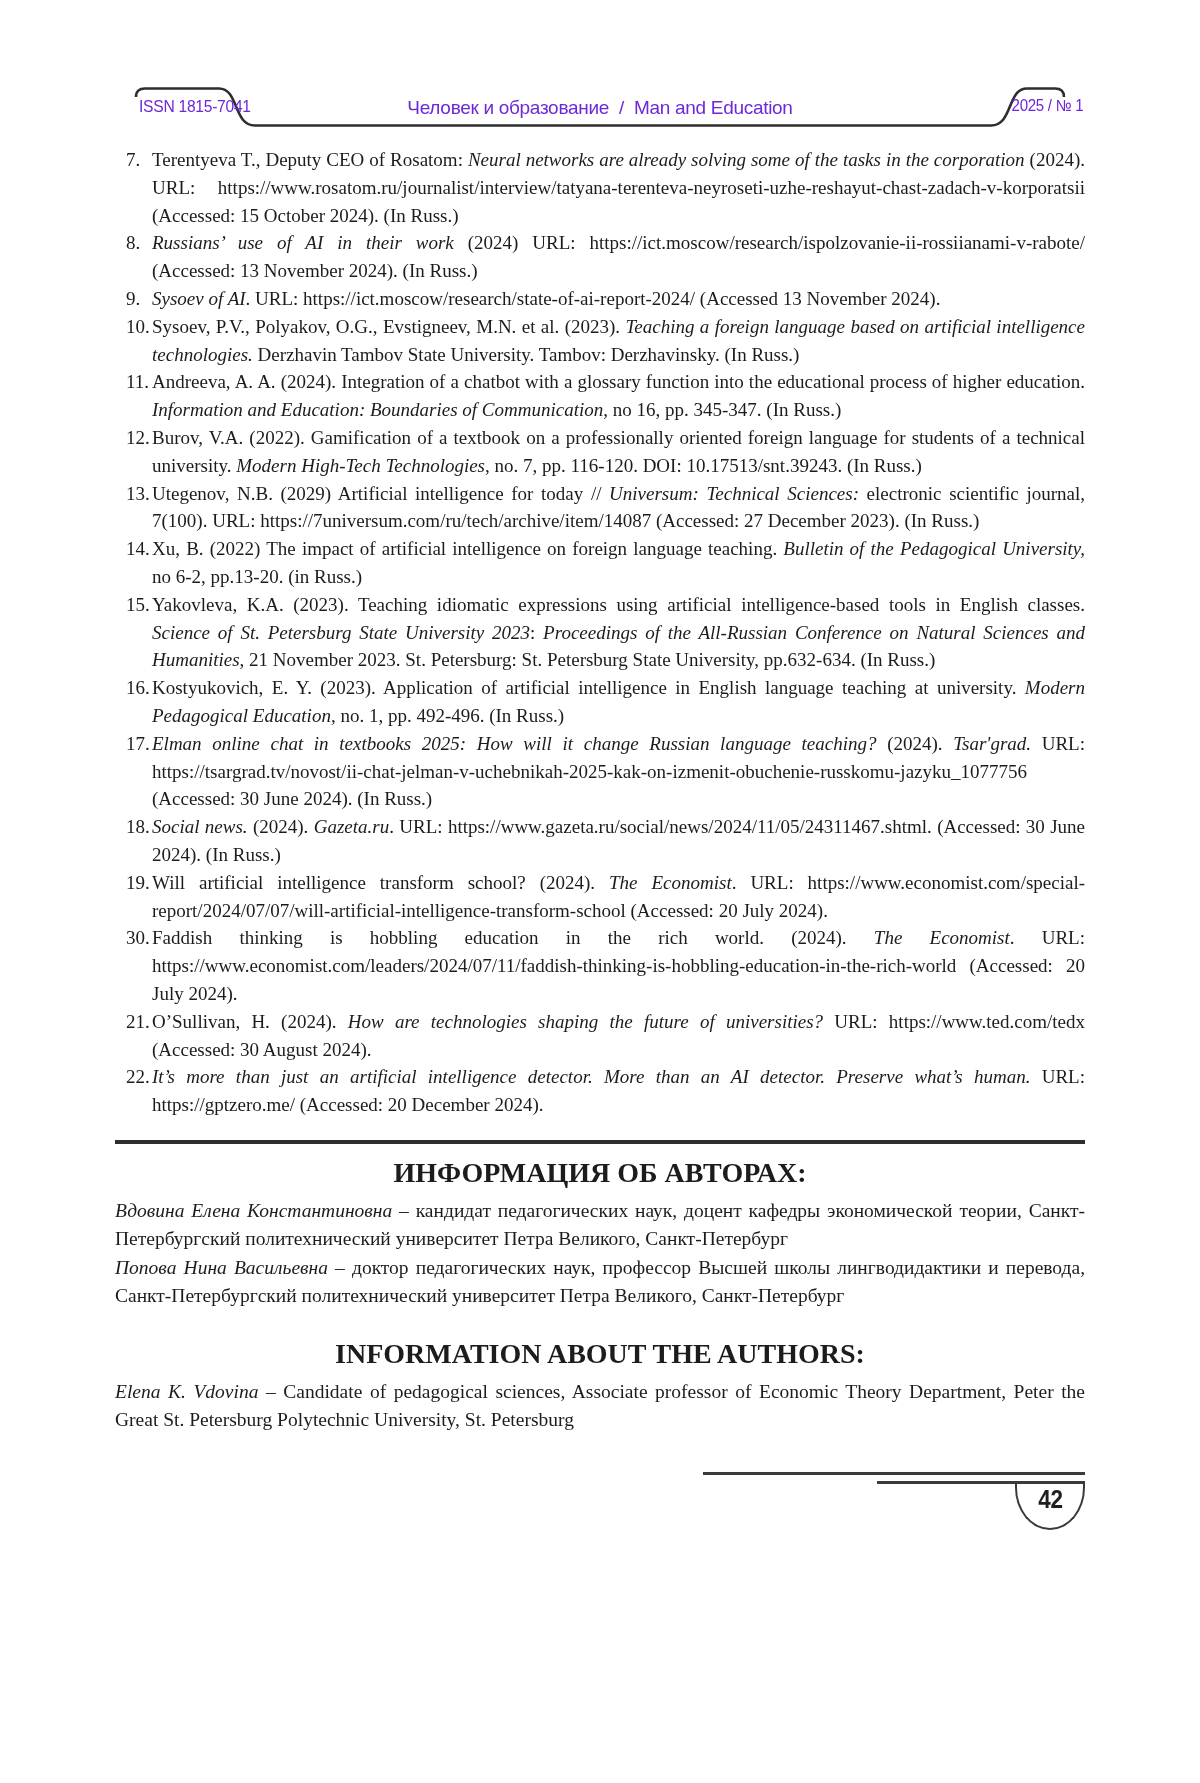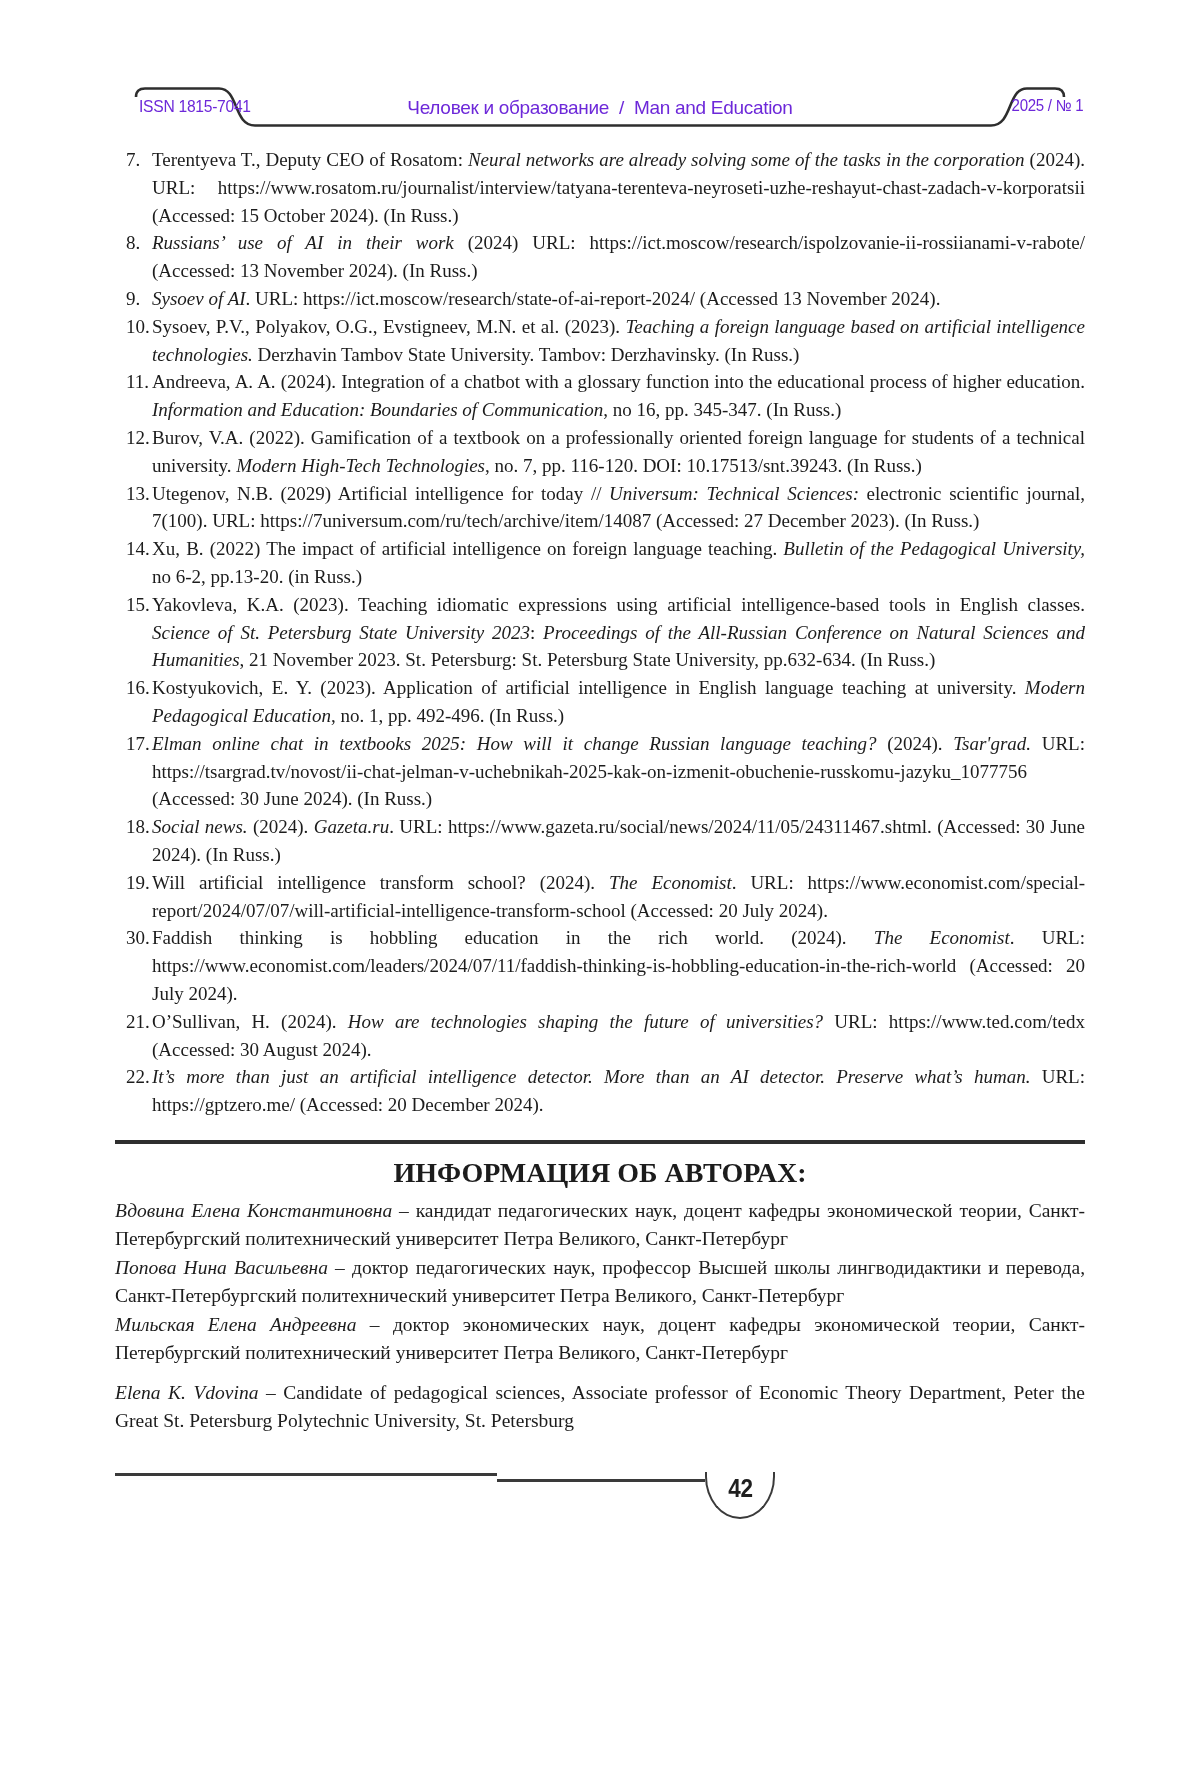--- a/index.html
+++ b/index.html
@@ -78,21 +78,21 @@
     line-height: 28.5px;
     text-align: justify;
   }
   .author-par + .author-par { margin-top: 0; }
   .author-par i { font-style: italic; }
   .authors-en .section-heading { margin-top: 30px; }
 
   
   .footer {
     margin-top: 37px;
-    display: flex; flex-direction: row; align-items: flex-start;
+    display: flex; flex-direction: column; align-items: flex-end;
   }
   .f-line-long  { width: 382px; height: 3px; background: #3a3a3a; }
   .f-line-short { width: 208px; height: 3px; background: #3a3a3a; margin-top: 6px; }
   .page-bubble {
     width: 70px; height: 47px;
     border: 2.5px solid #3a3a3a; border-top: none;
     border-radius: 0 0 38px 38px / 0 0 46px 46px;
     margin-top: -1px;
     display: flex; justify-content: center; align-items: flex-start;
   }
@@ -138,25 +138,25 @@
       <div class="ref-item"><span class="ref-num">22.</span><span class="ref-text"><i>It’s more than just an artificial intelligence detector. More than an AI detector. Preserve what’s human.</i><span> URL: https://gptzero.me/ (Accessed: 20 December 2024).</span></span></div>
     </div>
 
   <div class="rule"></div>
 
   <div class="authors-ru">
     <div class="section-heading">ИНФОРМАЦИЯ ОБ АВТОРАХ:</div>
     <div>
         <p class="author-par"><i>Вдовина Елена Константиновна</i><span> – кандидат педагогических наук, доцент кафедры экономической теории, Санкт-Петербургский политехнический университет Петра Великого, Санкт-Петербург</span></p>
         <p class="author-par"><i>Попова Нина Васильевна</i><span> – доктор педагогических наук, профессор Высшей школы лингводидактики и перевода, Санкт-Петербургский политехнический университет Петра Великого, Санкт-Петербург</span></p>
-        <p class="author-par"><i>Мильская Елена Андреевна</i><span> – доктор экономических наук, доцент кафедры экономической теории, Санкт-Петербургский политехнический университет Петра Великого, Санкт-Петербург</span></p>
       </div>
   </div>
 
   <div class="authors-en">
+    <div class="section-heading">INFORMATION ABOUT THE AUTHORS:</div>
     <div>
         <p class="author-par"><i>Elena K. Vdovina</i><span> – Candidate of pedagogical sciences, Associate professor of Economic Theory Department, Peter the Great St. Petersburg Polytechnic University, St. Petersburg</span></p>
       </div>
   </div>
 
   <div class="footer">
     <div class="f-line-long"></div>
     <div class="f-line-short"></div>
     <div class="page-bubble">
       <span class="page-num">42</span>

